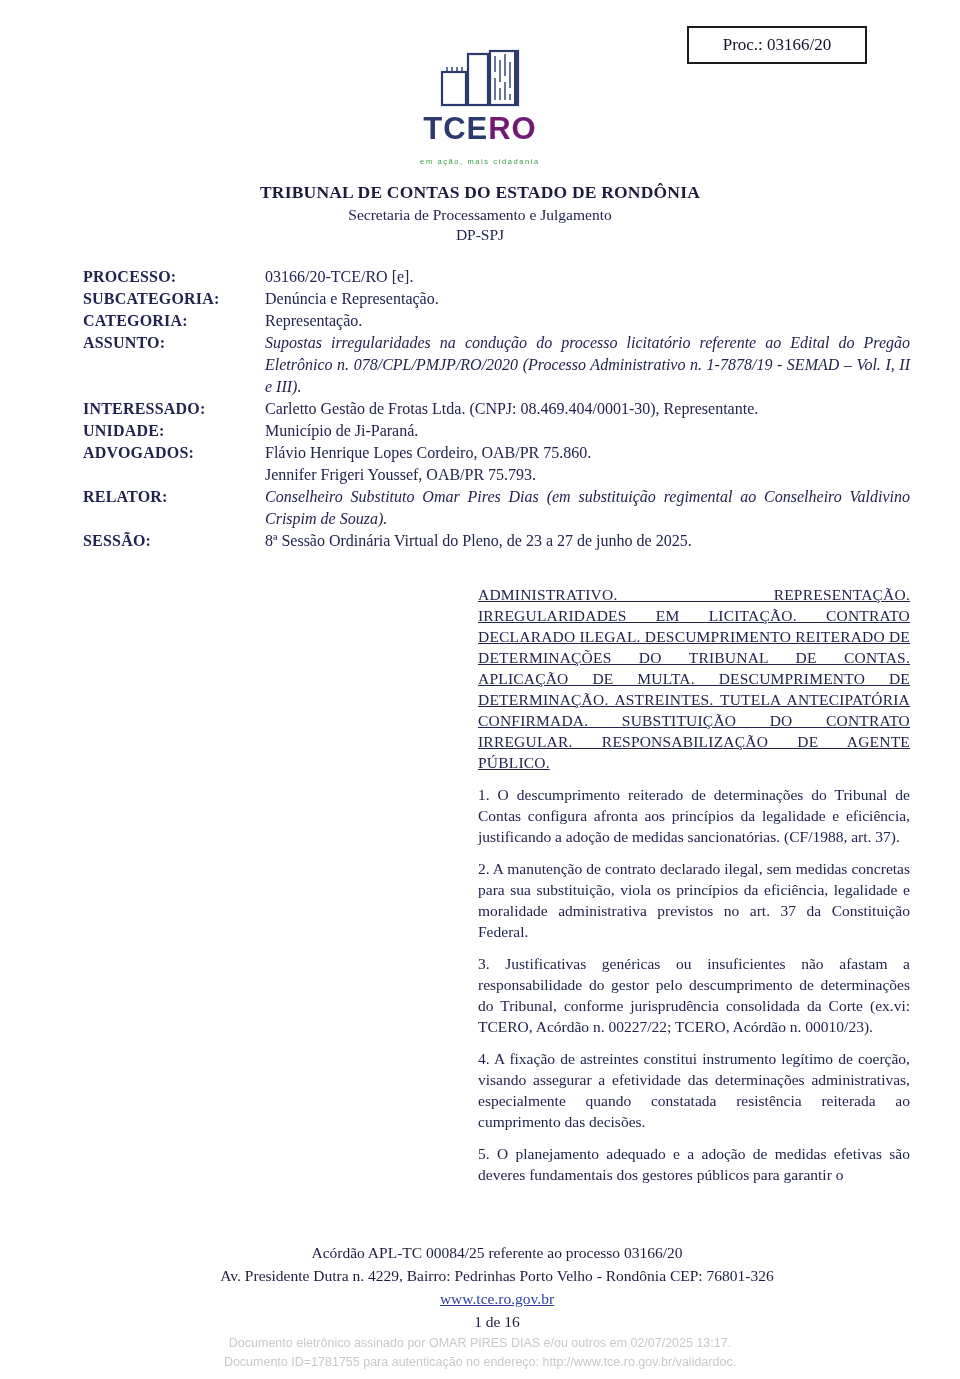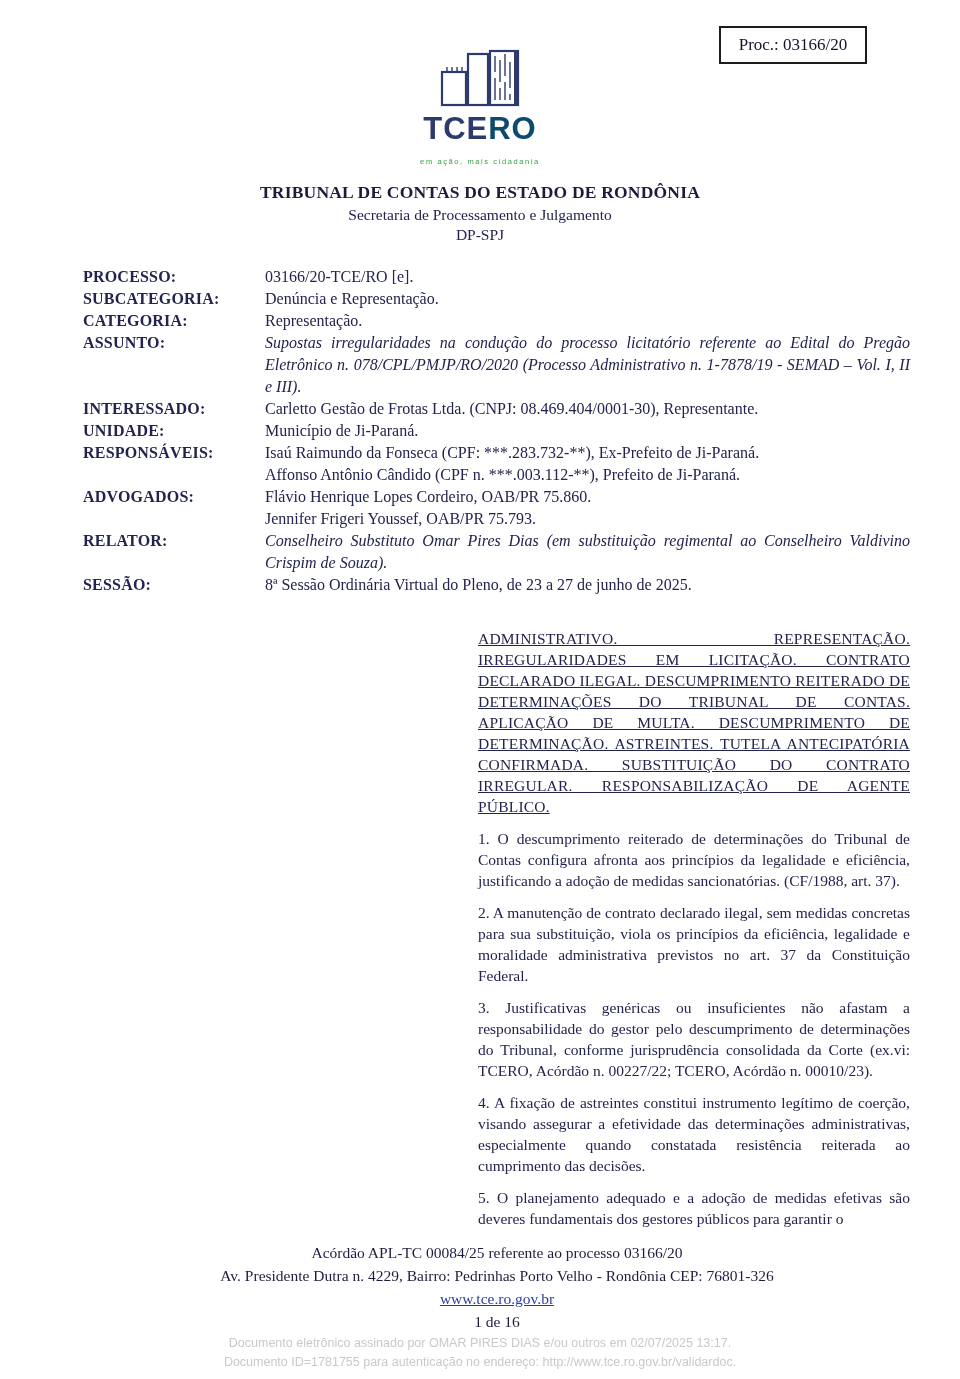--- a/index.html
+++ b/index.html
@@ -14,41 +14,41 @@
     width: 960px;
     height: 1379px;
     background: #ffffff;
     overflow: hidden;
   }
   
   .proc-box {
     position: absolute;
     top: 26px;
     right: 93px;
-    width: 148px;
+    width: 180px;
     height: 38px;
     border: 2px solid #1c1c1c;
     display: flex;
     align-items: center;
     justify-content: center;
     font-size: 17px;
     color: #14142e;
   }
   
   .doc-header { padding-top: 48px; text-align: center; }
   .logo-block { display: inline-block; text-align: center; line-height: 1; }
   .logo-word {
     font-family: "Liberation Sans", "DejaVu Sans", sans-serif;
     font-weight: bold;
     font-size: 31px;
     letter-spacing: 1px;
     color: #2c3a6e;
     margin-top: 2px;
   }
-  .logo-word .ro { color: #0c4a6e; }
+  .logo-word .ro { color: #701a75; }
   .logo-tagline {
     font-family: "Liberation Sans", "DejaVu Sans", sans-serif;
     font-size: 7.5px;
     color: #3aa047;
     letter-spacing: 1.6px;
     margin-top: 14px;
   }
   .org-title {
     margin-top: 14px;
     font-weight: bold;
@@ -186,27 +186,20 @@
           <div class="v-line">Carletto Gestão de Frotas Ltda. (CNPJ: 08.469.404/0001-30), Representante.</div>
         </div>
     </div>
     <div class="meta-row">
       <div class="meta-label">UNIDADE:</div>
       <div class="meta-value">
           <div class="v-line">Município de Ji-Paraná.</div>
         </div>
     </div>
     <div class="meta-row">
-      <div class="meta-label">RESPONSÁVEIS:</div>
-      <div class="meta-value">
-        <div class="v-line">Isaú Raimundo da Fonseca (CPF: ***.283.732-**), Ex-Prefeito de Ji-Paraná.</div>
-        <div class="v-line">Affonso Antônio Cândido (CPF n. ***.003.112-**), Prefeito de Ji-Paraná.</div>
-      </div>
-    </div>
-    <div class="meta-row">
       <div class="meta-label">ADVOGADOS:</div>
       <div class="meta-value">
         <div class="v-line">Flávio Henrique Lopes Cordeiro, OAB/PR 75.860.</div>
         <div class="v-line">Jennifer Frigeri Youssef, OAB/PR 75.793.</div>
       </div>
     </div>
     <div class="meta-row">
       <div class="meta-label">RELATOR:</div>
       <div class="meta-value justify">
           <div class="v-line">Conselheiro Substituto Omar Pires Dias (em substituição regimental ao Conselheiro Valdivino Crispim de Souza).</div>

